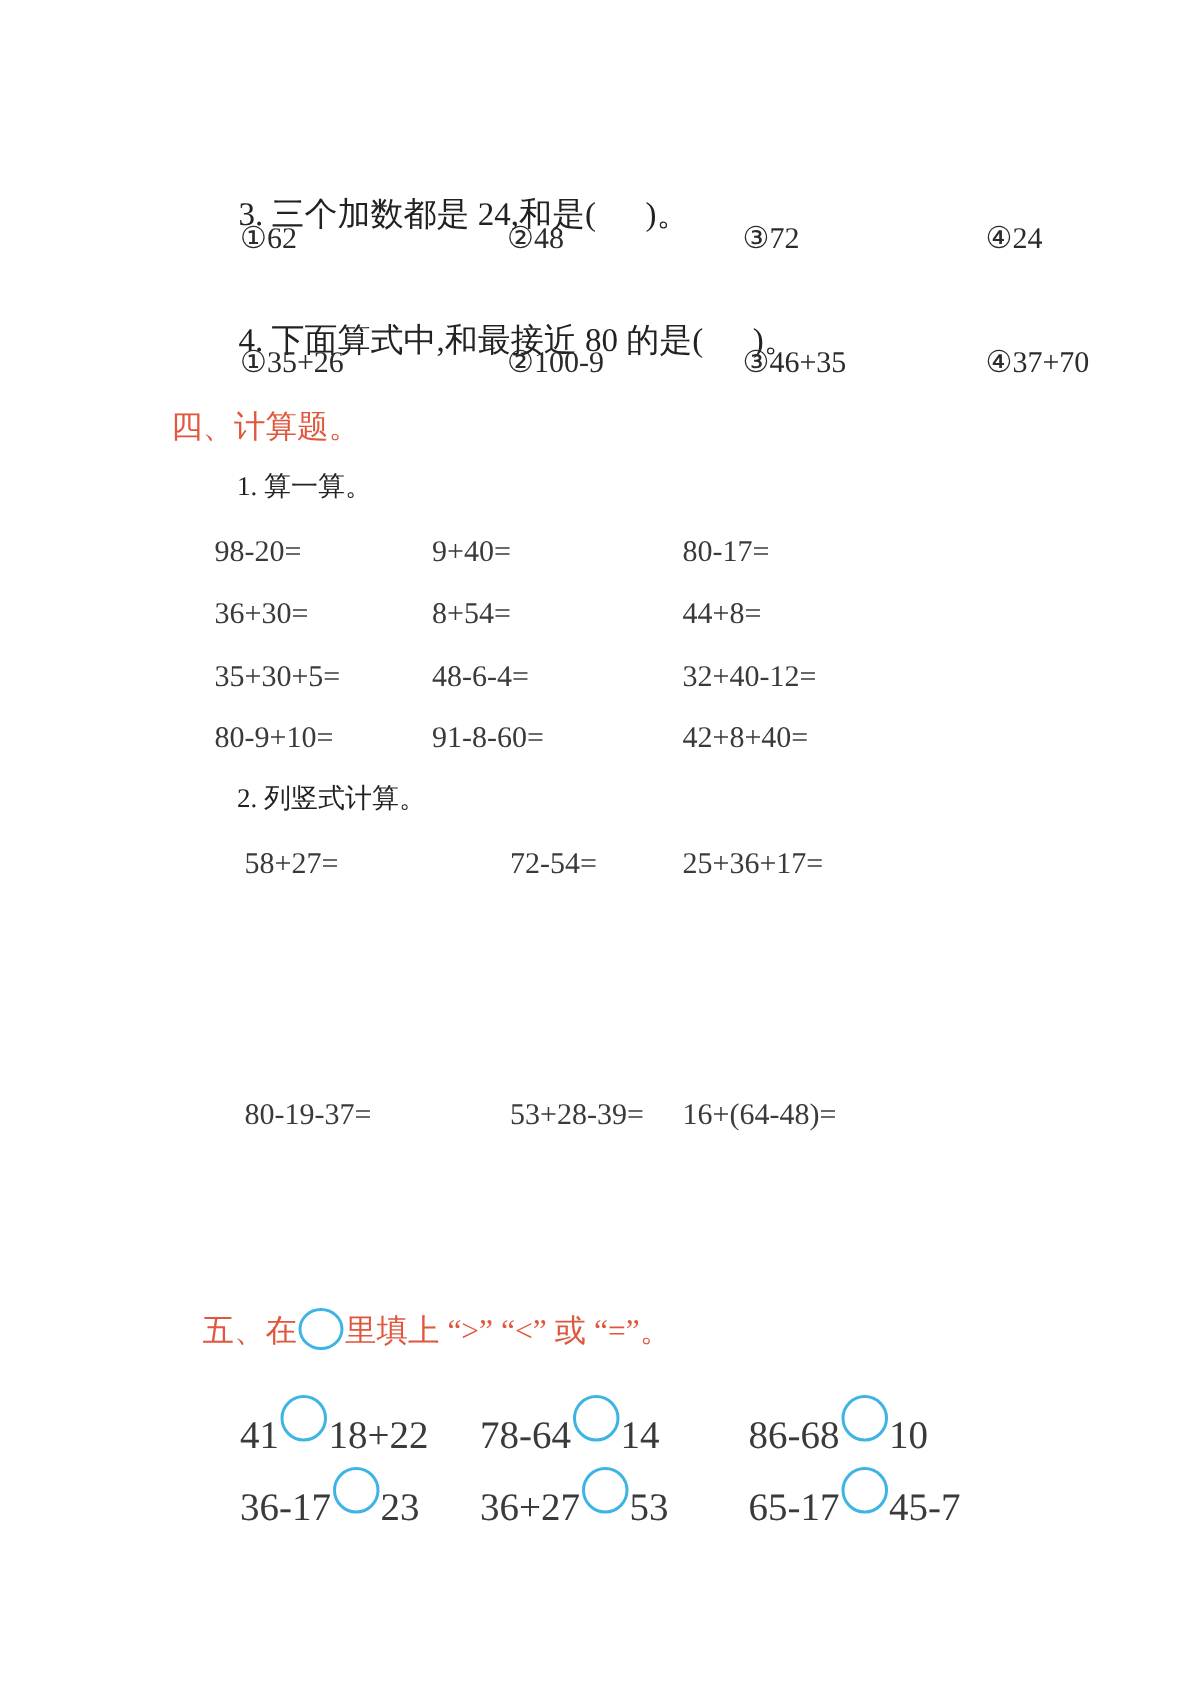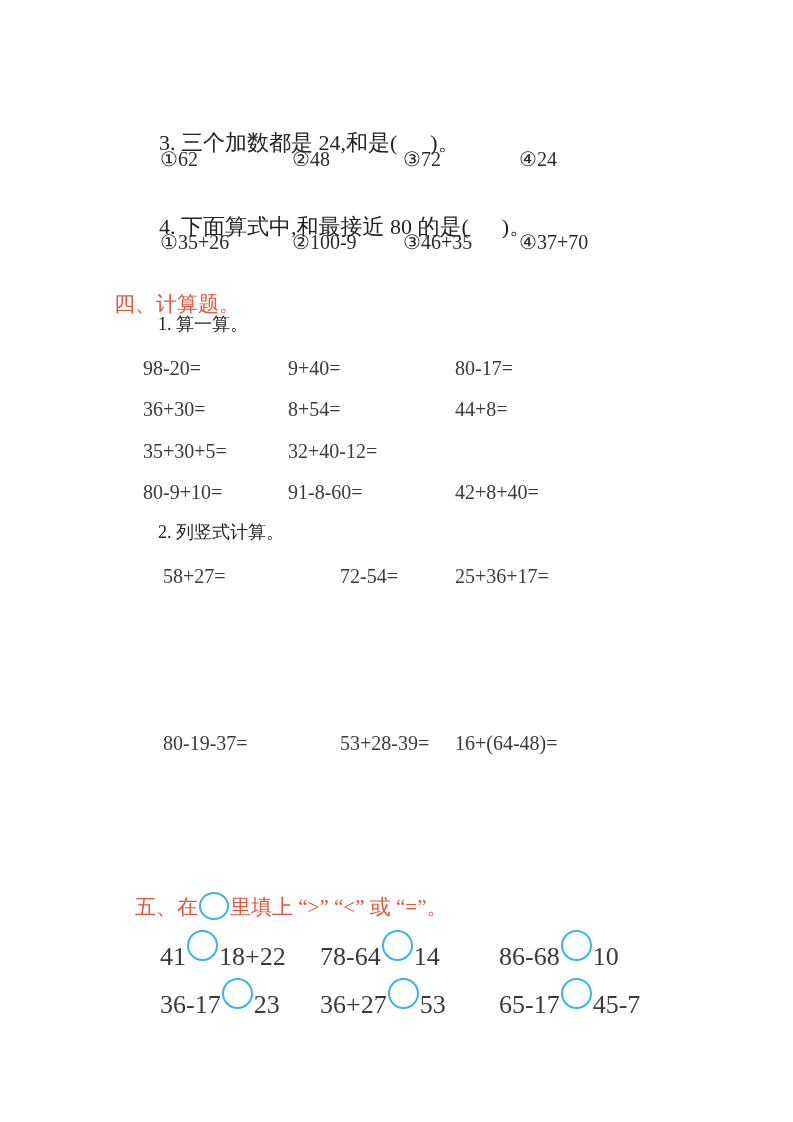--- a/index.html
+++ b/index.html
@@ -8,23 +8,23 @@
     width: 773px;
     height: 1122px;
     background: #ffffff;
     font-family: "Liberation Serif", "DejaVu Serif", serif;
     color: #2e2e2e;
     overflow: hidden;
   }
   .row { position: absolute; line-height: 1.2; white-space: pre; }
 
   .q-line   { left: 137px; font-size: 22px; color: #222222; }
-  .options  { left: 160px; display: grid; grid-template-columns: 132px 111px 116px auto; font-size: 20px; color: #2b2b2b; }
+  .options  { left: 160px; display: grid; grid-template-columns: 132px 111px 116px auto; font-size: 20px; color: #2b2b2b; gap: 46px; }
 
-  .heading  { left: 114px; font-size: 21px; color: #e0573d; margin-top: 20px; }
+  .heading  { left: 114px; font-size: 21px; color: #e0573d; }
   .part-label { left: 158px; font-size: 18px; color: #222222; }
 
   .calc-row { left: 143px; display: grid; grid-template-columns: 145px 167px auto; font-size: 20px; color: #3a3a3a; }
   .vert-row { left: 163px; display: grid; grid-template-columns: 177px 115px auto; font-size: 20px; color: #3a3a3a; }
   .cmp-row  { left: 160px; display: grid; grid-template-columns: 160px 179px auto; font-size: 26px; color: #3a3a3a; }
 
   .h-circle {
     display: inline-block;
     width: 26px; height: 24px;
     border: 2px solid #3db4e4;
@@ -77,20 +77,21 @@
     <span>9+40=</span>
     <span>80-17=</span>
   </div>
   <div class="row calc-row" style="top:397px">
     <span>36+30=</span>
     <span>8+54=</span>
     <span>44+8=</span>
   </div>
   <div class="row calc-row" style="top:439px">
     <span>35+30+5=</span>
+    <span>48-6-4=</span>
     <span>32+40-12=</span>
   </div>
   <div class="row calc-row" style="top:480px">
     <span>80-9+10=</span>
     <span>91-8-60=</span>
     <span>42+8+40=</span>
   </div>
 
   <div class="row part-label" style="top:522px">2. 列竖式计算。</div>
 

